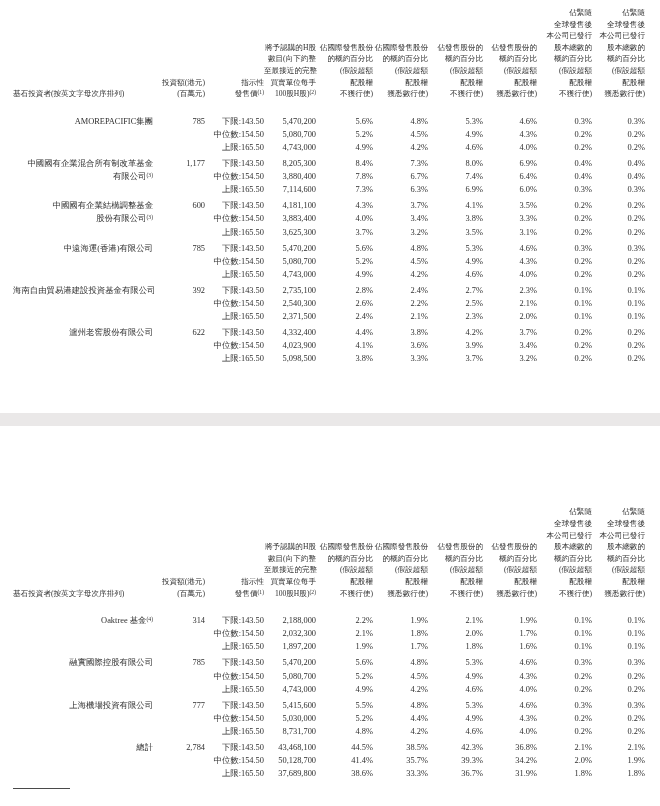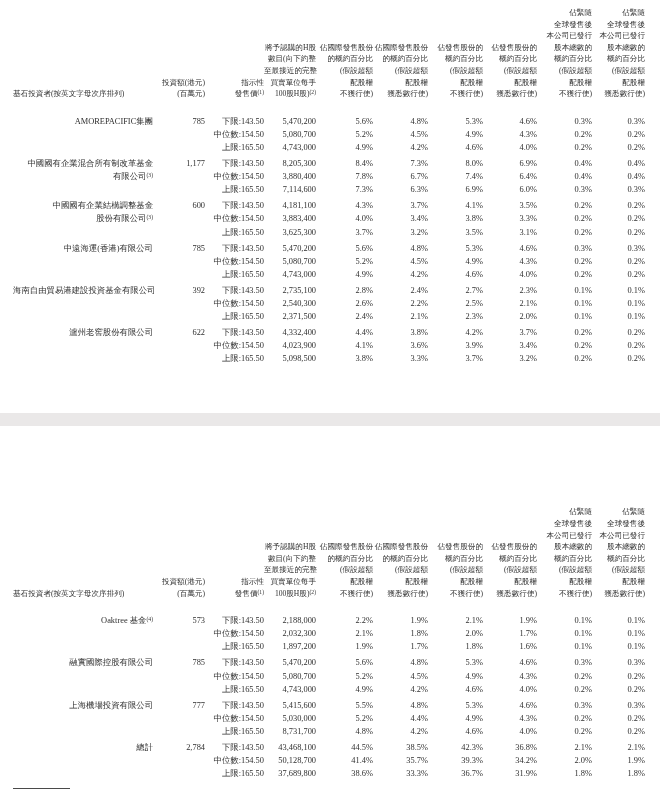--- a/index.html
+++ b/index.html
@@ -452,21 +452,21 @@
               <div class="hline"><span>配股權</span></div>
               <div class="hline"><span>獲悉數行使)</span></div>
             </td>
           </tr>
         </thead>
       <tbody>
           <tr class="g">
             <td class="c-name" rowspan="3">
               <div><span>Oaktree 基金</span><span class="sup">(4)</span></div>
             </td>
-            <td class="num">573</td>
+            <td class="num">314</td>
             <td class="price">下限:143.50</td>
             <td class="num">2,188,000</td>
             <td class="num">2.2%</td>
             <td class="num">1.9%</td>
             <td class="num">2.1%</td>
             <td class="num">1.9%</td>
             <td class="num">0.1%</td>
             <td class="num">0.1%</td>
           </tr>
           <tr>

